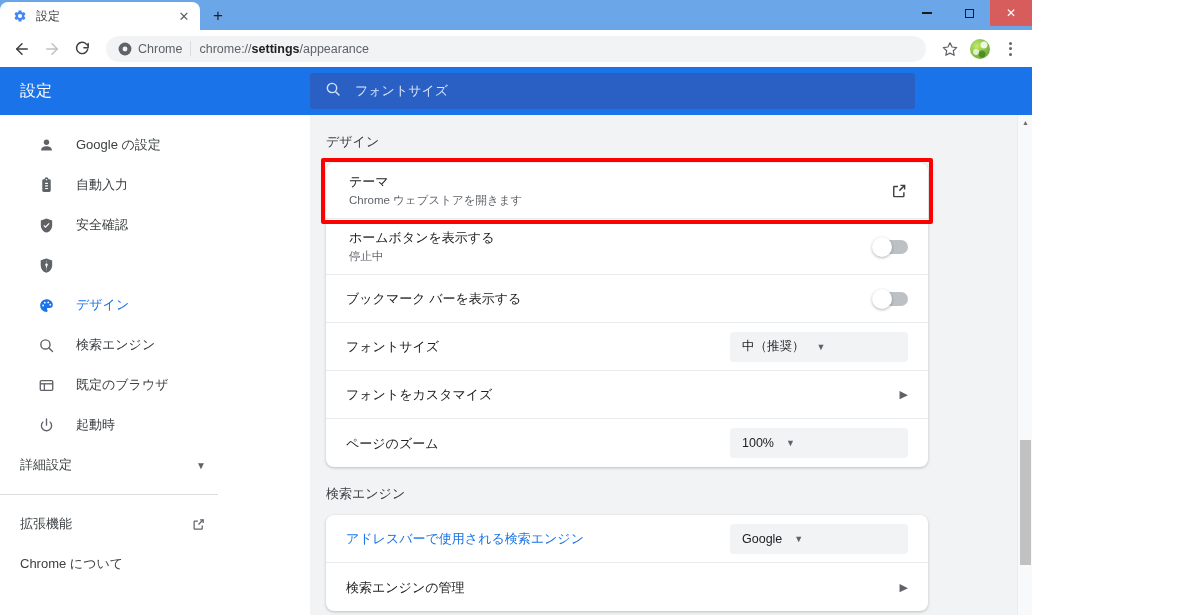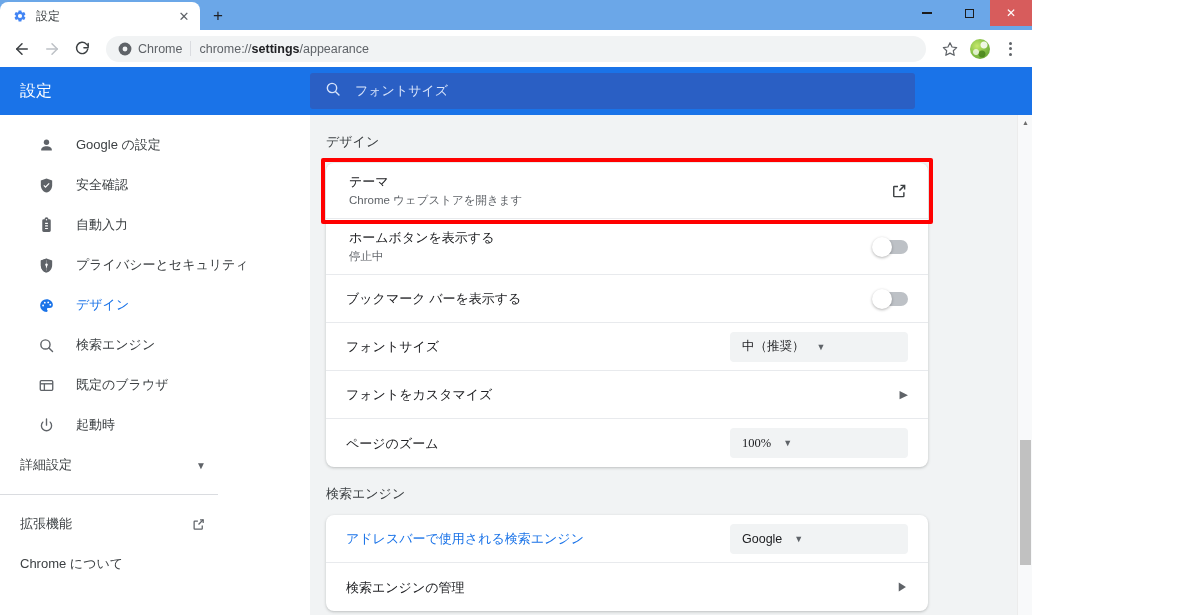--- a/index.html
+++ b/index.html
@@ -128,21 +128,21 @@
   }
   .card {
     width: 602px; background:#fff; border-radius: 8px;
     box-shadow: 0 1px 2px rgba(60,64,67,.18), 0 1px 3px 1px rgba(60,64,67,.08);
     margin-left: 8px; overflow: hidden;
   }
   .row {
     min-height: 48px; display:flex; align-items:center; padding: 0 20px;
     border-bottom: 1px solid #e8eaed; position: relative;
   }
-  .row:last-child { border-bottom: none; font-family: Liberation Serif, serif; }
+  .row:last-child { border-bottom: none; }
   .row.tall { min-height: 56px; padding-left: 23px; }
   .row-main { flex: 1 1 auto; min-width:0; }
   .row-title { font-size: 13px; color: #202124; line-height: 17px;}
   .row-title.link { color: #1a73e8; }
   .row-sub { font-size: 11.5px; color: #5f6368; margin-top: 3px; line-height: 15px;}
   .row-end { flex: 0 0 auto; display:flex; align-items:center; }
 
   .toggle {
     width: 34px; height: 14px; border-radius: 7px; background:#bdc1c6;
     position: relative; cursor: pointer;
@@ -279,46 +279,45 @@
               <circle cx="12" cy="7.5" r="3.8"></circle>
               <path d="M12 13c-4.2 0-7.5 2.3-7.5 4.6V19h15v-1.4C19.5 15.3 16.2 13 12 13z"></path>
             </svg>
         </span>
         <span class="lbl">Google の設定</span>
       </div>
 
       <div class="navitem">
         <span class="ni-icon">
           <svg width="17" height="17" viewBox="0 0 24 24" fill="#5f6368">
+              <path d="M16 3h-1.2a2.8 2.8 0 00-5.6 0H8a2 2 0 00-2 2v14a2 2 0 002 2h8a2 2 0 002-2V5a2 2 0 00-2-2zm-4-.2a1 1 0 110 2 1 1 0 010-2zM14 17H10v-1.6h4V17zm0-3.6H10v-1.6h4v1.6zm0-3.6H10V8.2h4v1.6z"></path>
+            </svg>
+        </span>
+        <span class="lbl">自動入力</span>
+      </div>
+
+      <div class="navitem">
+        <span class="ni-icon">
+          <svg width="17" height="17" viewBox="0 0 24 24" fill="#5f6368">
               <path d="M12 2L4 5v6.5c0 4.9 3.4 9.4 8 10.5 4.6-1.1 8-5.6 8-10.5V5l-8-3z"></path>
               <path d="M10.6 15.4l-3-3 1.2-1.2 1.8 1.8 4.6-4.6 1.2 1.2-5.8 5.8z" fill="#fff"></path>
             </svg>
         </span>
         <span class="lbl">安全確認</span>
-      </div>
-
-      <div class="navitem">
-        <span class="ni-icon">
-          <svg width="17" height="17" viewBox="0 0 24 24" fill="#5f6368">
-              <path d="M16 3h-1.2a2.8 2.8 0 00-5.6 0H8a2 2 0 00-2 2v14a2 2 0 002 2h8a2 2 0 002-2V5a2 2 0 00-2-2zm-4-.2a1 1 0 110 2 1 1 0 010-2zM14 17H10v-1.6h4V17zm0-3.6H10v-1.6h4v1.6zm0-3.6H10V8.2h4v1.6z"></path>
-            </svg>
-        </span>
-        <span class="lbl">自動入力</span>
       </div>
 
       <div class="navitem">
         <span class="ni-icon">
           <svg width="17" height="17" viewBox="0 0 24 24" fill="#5f6368">
               <path d="M12 2L4 5v6.5c0 4.9 3.4 9.4 8 10.5 4.6-1.1 8-5.6 8-10.5V5l-8-3zm0 2.1v15.7c-3.3-1.1-5.8-4.6-5.8-8.3V6.4L12 4.1z"></path>
               <path d="M12 2L4 5v6.5c0 4.9 3.4 9.4 8 10.5V2z" fill="#5f6368"></path>
               <circle cx="12" cy="11" r="1.8" fill="#fff"></circle>
               <rect x="11.2" y="11.5" width="1.6" height="3.4" fill="#fff"></rect>
             </svg>
         </span>
-        <span class="lbl">プライバシーとセキュリティ</span>
       </div>
 
       <div class="navitem active">
         <span class="ni-icon">
           <svg width="17" height="17" viewBox="0 0 24 24" fill="#1a73e8">
               <path d="M12 3a9 9 0 000 18c.9 0 1.6-.7 1.6-1.6 0-.4-.2-.8-.5-1.1-.3-.3-.4-.6-.4-1 0-.9.7-1.6 1.6-1.6h1.9A4.8 4.8 0 0021 11c0-4.4-4-8-9-8z"></path>
               <circle cx="7.2" cy="12" r="1.3" fill="#fff"></circle>
               <circle cx="9.6" cy="8" r="1.3" fill="#fff"></circle>
               <circle cx="14.4" cy="7.6" r="1.3" fill="#fff"></circle>
               <circle cx="17.4" cy="11" r="1.3" fill="#fff"></circle>

